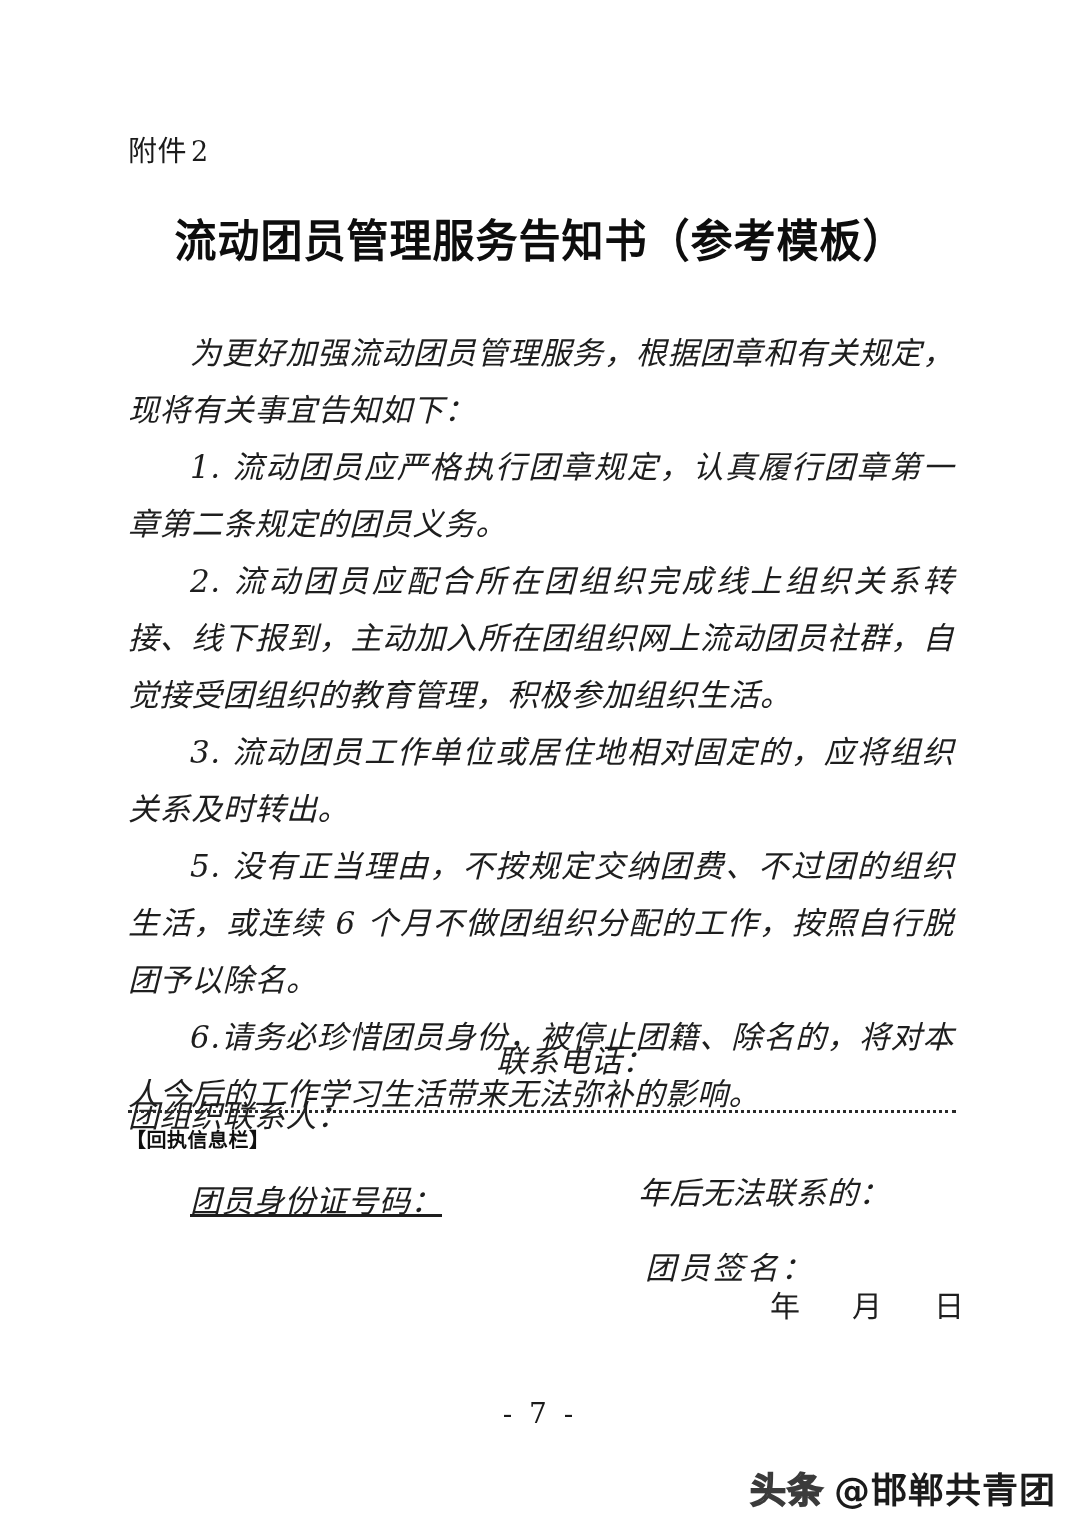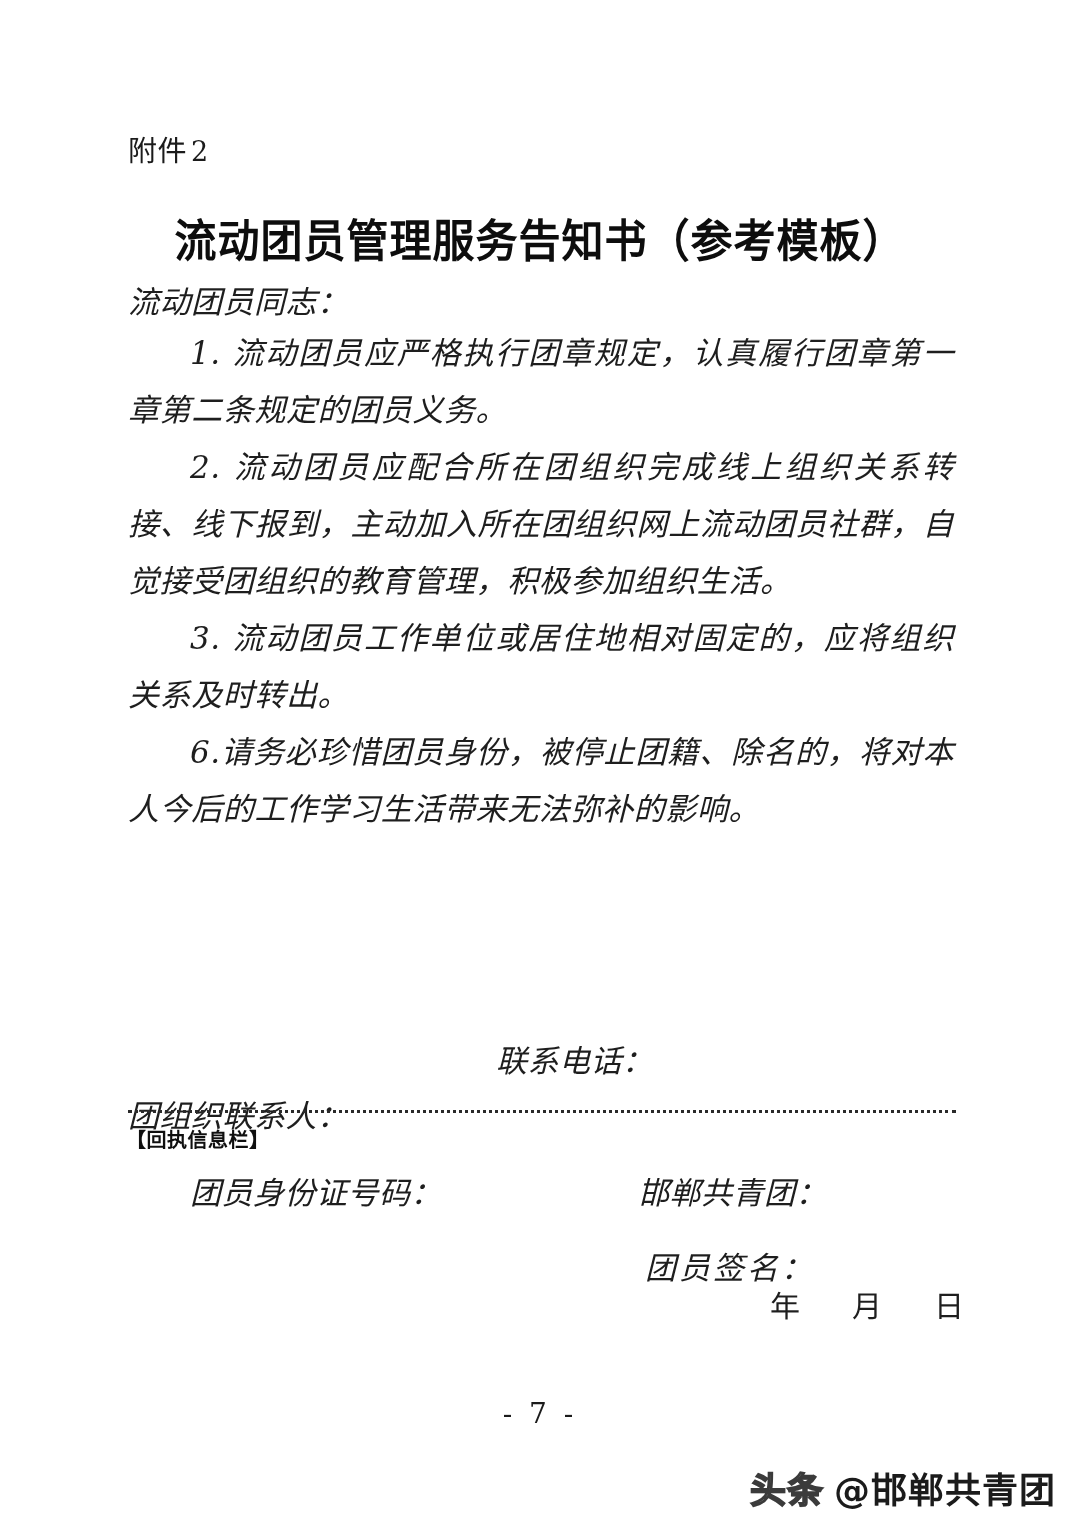--- a/index.html
+++ b/index.html
@@ -135,21 +135,21 @@
     left: 128px;
     top: 1178px;
     width: 826px;
     font-size: 31px;
     line-height: 1;
     letter-spacing: 0.5px;
     color: #1e1e1e;
     font-family: "DejaVu Serif", "Liberation Serif", serif;
     font-style: italic;
   }
-  .receipt-fields .id-field    { position: absolute; left: 62px;  top: 0; white-space: nowrap; }
+  .receipt-fields .id-field    { position: absolute; left: 62px;  top: 8px; white-space: nowrap; text-decoration: underline; }
   .receipt-fields .phone-field { position: absolute; left: 510px; top: 0; white-space: nowrap; }
 
   .signature-line {
     position: absolute;
     left: 645px;
     top: 1253px;
     font-size: 31px;
     line-height: 1;
     letter-spacing: 3px;
     color: #1e1e1e;
@@ -234,41 +234,42 @@
 <body>
 
 <div class="page">
 
   <div class="attachment-label">
     <span>附件</span><span class="num">2</span>
   </div>
 
   <h1 class="doc-title">流动团员管理服务告知书（参考模板）</h1>
 
-  <div class="salutation">流动团员同志：</div>
 
   <div class="paragraphs">
+    <p class="para indent">为更好加强流动团员管理服务，根据团章和有关规定，现将有关事宜告知如下：</p>
     <p class="para indent">1. 流动团员应严格执行团章规定，认真履行团章第一章第二条规定的团员义务。</p>
     <p class="para indent">2. 流动团员应配合所在团组织完成线上组织关系转接、线下报到，主动加入所在团组织网上流动团员社群，自觉接受团组织的教育管理，积极参加组织生活。</p>
     <p class="para indent">3. 流动团员工作单位或居住地相对固定的，应将组织关系及时转出。</p>
+    <p class="para indent">5. 没有正当理由，不按规定交纳团费、不过团的组织生活，或连续 6 个月不做团组织分配的工作，按照自行脱团予以除名。</p>
     <p class="para indent">6.请务必珍惜团员身份，被停止团籍、除名的，将对本人今后的工作学习生活带来无法弥补的影响。</p>
   </div>
 
   <div class="contact-row">
     <span class="contact-person">团组织联系人：</span>
     <span class="contact-phone">联系电话：</span>
   </div>
 
   <div class="dotted-divider"></div>
 
   <div class="receipt-heading">【回执信息栏】</div>
 
   <div class="receipt-fields">
     <span class="id-field">团员身份证号码：</span>
-    <span class="phone-field">邯郸共青团：</span>
+    <span class="phone-field">年后无法联系的：</span>
   </div>
 
   <div class="signature-line">团员签名：</div>
 
   <div class="date-line">
     <span>年</span><span>月</span><span>日</span>
   </div>
 
 
   <div class="page-number">- 7 -</div>

